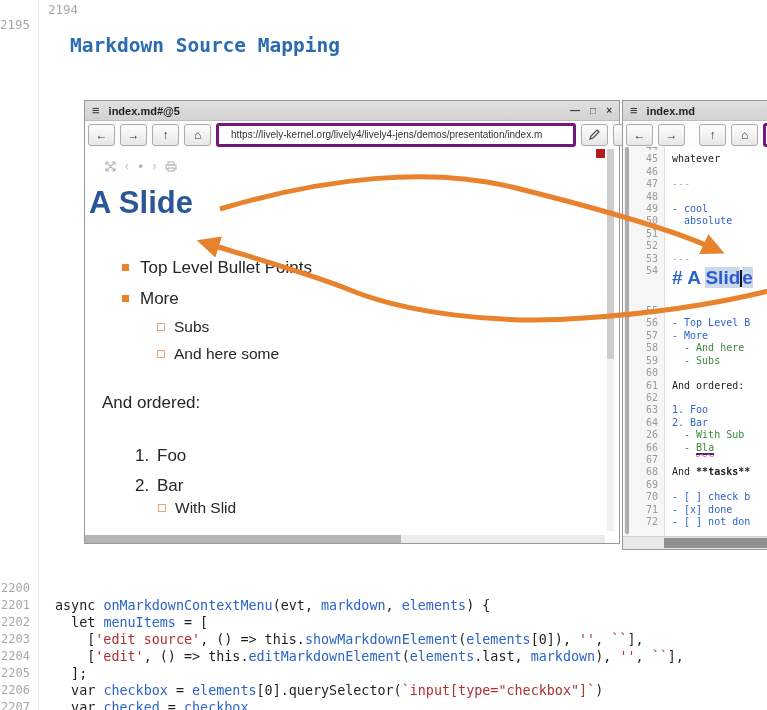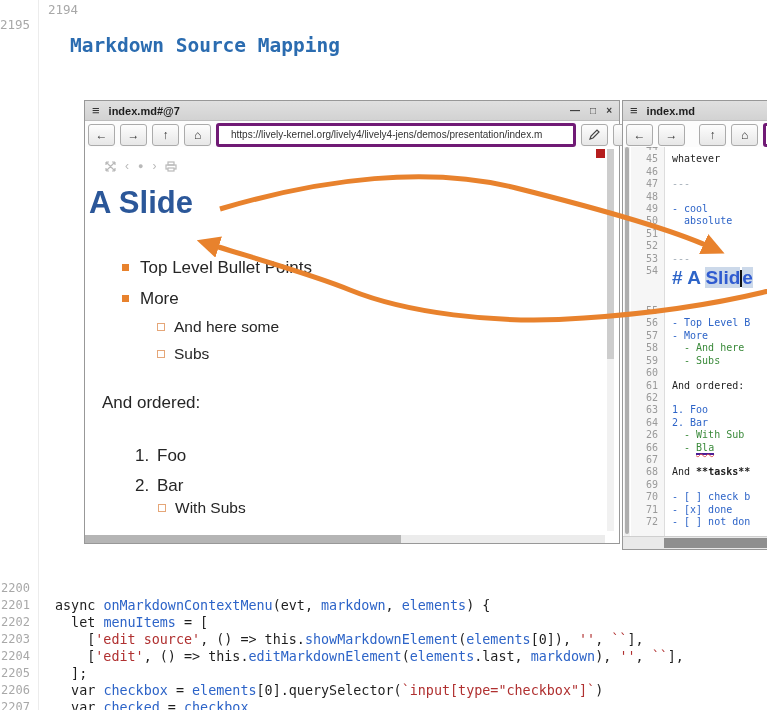--- a/index.html
+++ b/index.html
@@ -101,21 +101,21 @@
       <div class="lnum" style="top: 17px;">2195</div>
     </div>
 
   <h1 class="doc-heading">Markdown Source Mapping</h1>
 
   <div class="shot">
 
     <div class="win win-left">
       <div class="titlebar">
         <span class="menu-glyph">≡</span>
-        <span class="tb-title">index.md#@7</span>
+        <span class="tb-title">index.md#@5</span>
         <span class="win-controls">
           <span>—</span>
           <span>□</span>
           <span>×</span>
         </span>
       </div>
       <div class="navbar">
         <span class="navbtn">
             <span>←</span>
           </span>
@@ -158,41 +158,41 @@
               <span>Top Level Bullet Points</span>
             </div>
             <div class="row">
               <span class="sq"></span>
               <span>More</span>
             </div>
           </div>
         <div class="sl-l2" id="sl-l2">
             <div class="row">
               <span class="osq"></span>
+              <span>Subs</span>
+            </div>
+            <div class="row">
+              <span class="osq"></span>
               <span>And here some</span>
-            </div>
-            <div class="row">
-              <span class="osq"></span>
-              <span>Subs</span>
             </div>
           </div>
         <div class="sl-para">And ordered:</div>
         <div class="sl-ol" id="sl-ol">
             <div class="row">
               <span class="onum">1.</span>
               <span>Foo</span>
             </div>
             <div class="row">
               <span class="onum">2.</span>
               <span>Bar</span>
             </div>
           </div>
         <div class="sl-olsub">
           <span class="osq"></span>
-          <span>With Subs</span>
+          <span>With Slid</span>
         </div>
         <div class="lvscroll">
             <span class="thumb"></span>
           </div>
         <div class="lhscroll">
             <span class="thumb"></span>
           </div>
       </div>
     </div>
 

